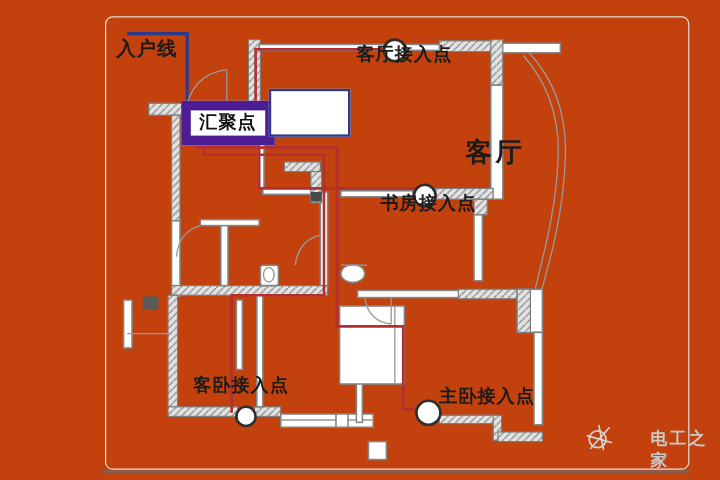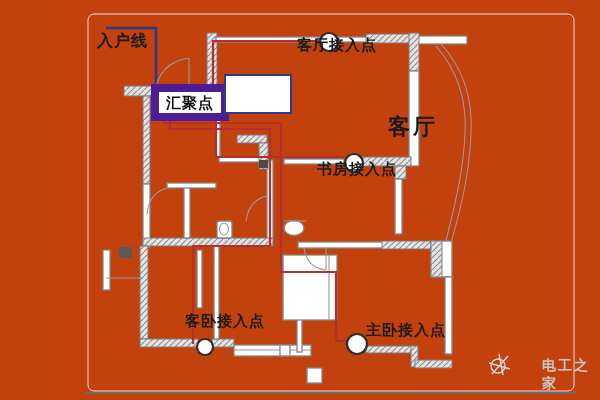--- a/index.html
+++ b/index.html
@@ -14,21 +14,21 @@
   .arc{fill:none;stroke:#9a9a9a;stroke-width:1.1;}
   .cable{fill:none;stroke:#b23030;stroke-width:2.2;}
   .ap{fill:#ffffff;stroke:#2e2e2e;stroke-width:2.2;}
   .blueline{fill:none;stroke:#2c3a8c;stroke-width:2.6;}
   .lbl{position:absolute;color:#1b1b1b;font-weight:bold;white-space:nowrap;}
   .lbl-entry{left:97px;top:31px;font-size:16px;letter-spacing:1px;}
   .lbl-room{left:346px;top:112px;font-size:22px;letter-spacing:3px;margin-left:42px;}
   .lbl-ap{font-size:15px;letter-spacing:1px;}
   .lbl-ap-living{left:297px;top:36px;}
   .lbl-ap-study{left:297px;top:160px;margin-left:20px;}
-  .lbl-ap-guest{left:161px;top:312px;margin-left:24px;}
+  .lbl-ap-guest{left:161px;top:312px;}
   .lbl-ap-master{left:366px;top:321px;}
   .hub-box{
     position:absolute;left:151px;top:84px;width:62px;height:21px;
     background:#fff;border:8px solid #4c1d95;color:#111;
     font-size:15px;font-weight:bold;text-align:center;line-height:21px;letter-spacing:1px;
   }
   .callout-box{
     position:absolute;left:224px;top:74px;width:64px;height:36px;
     background:#fff;border:2px solid #2c3a8c;color:#15206b;
     font-size:13px;font-weight:bold;text-align:center;line-height:18px;letter-spacing:1px;

